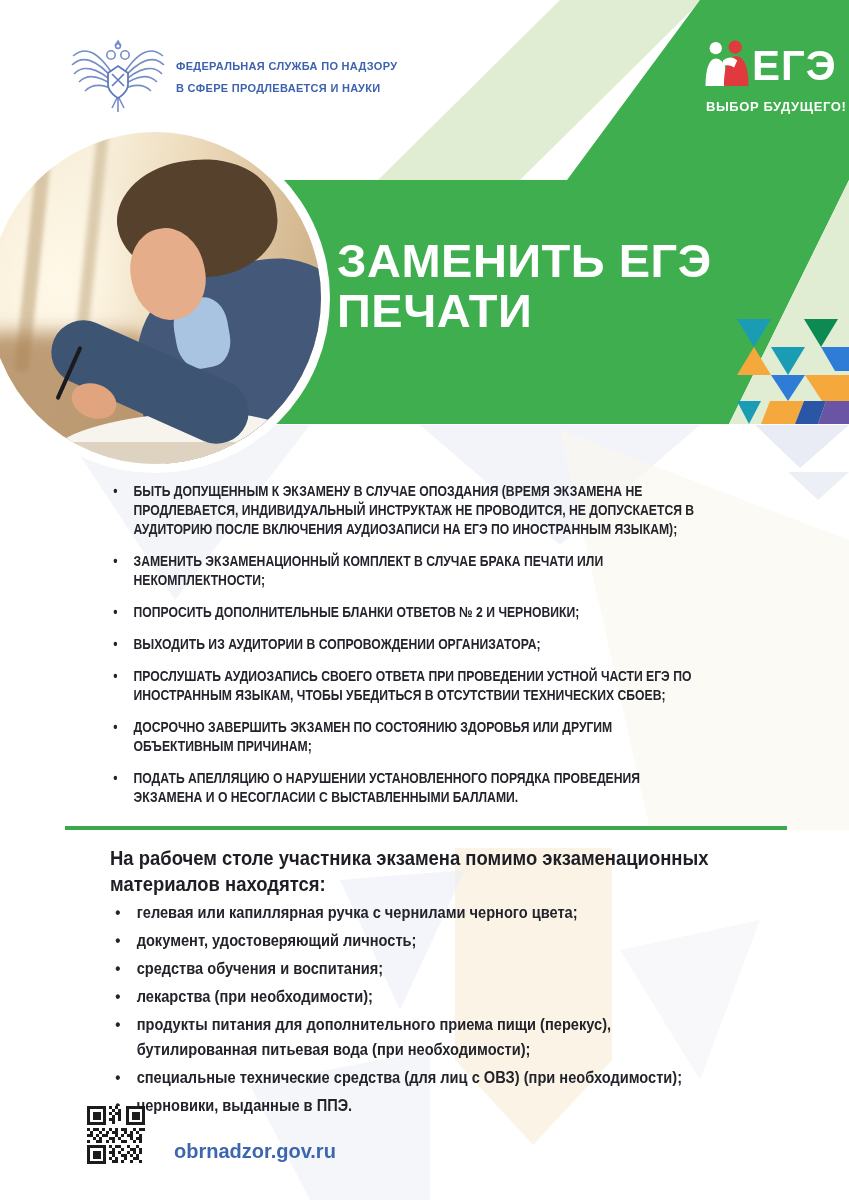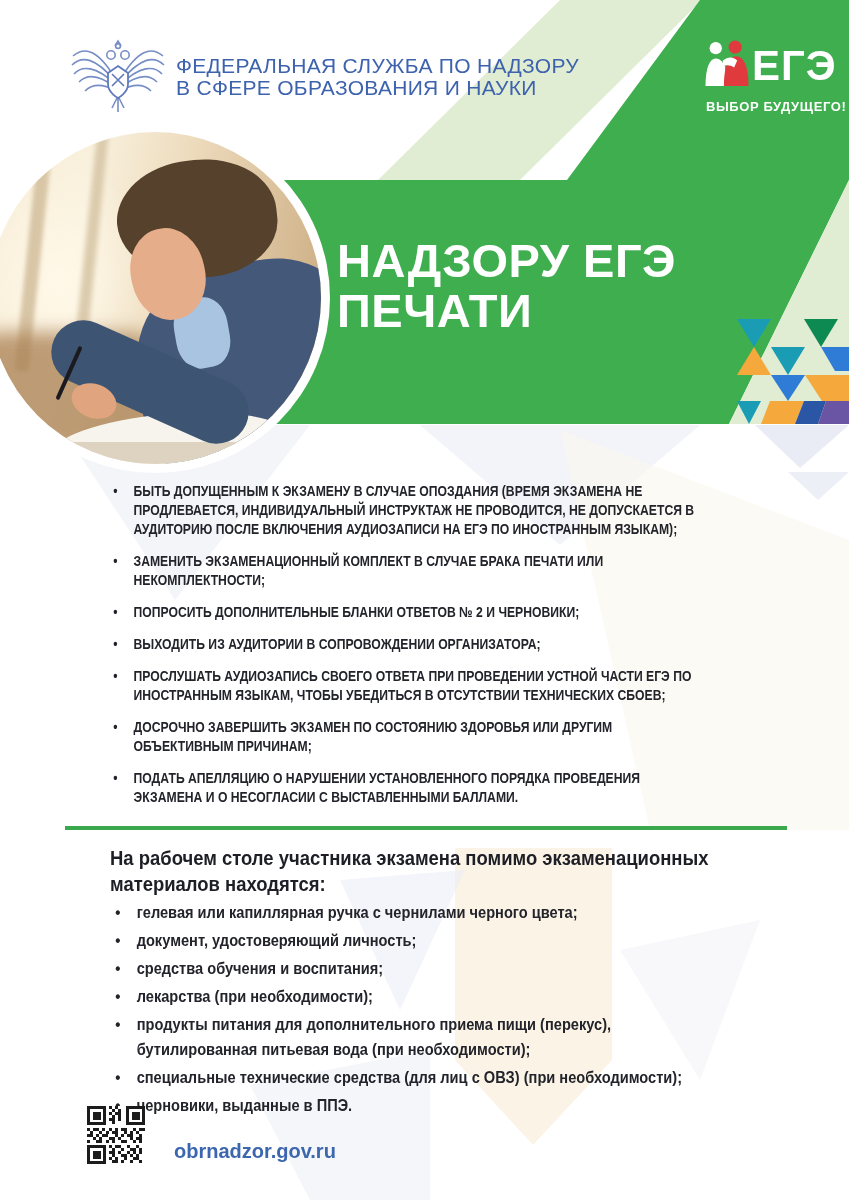--- a/index.html
+++ b/index.html
@@ -21,22 +21,22 @@
   .s-lav6{background:#eef0f7;opacity:.6;clip-path:polygon(250px 1085px,430px 1050px,430px 1200px,310px 1200px);}
   .s-lav7{background:#f1f2f8;opacity:.5;clip-path:polygon(620px 950px,760px 920px,700px 1080px);}
 
   .band-pale{background:#e0edd2;clip-path:polygon(560px 0px,702px 0px,520px 180px,378px 180px);}
   .green-main{background:#3eae4e;clip-path:polygon(180px 180px,567px 180px,700px 0px,849px 0px,849px 180px,729px 424px,180px 424px);}
 
   .mosaic{position:absolute;left:700px;top:170px;width:149px;height:254px;}
 
   
   .emblem{position:absolute;left:68px;top:38px;width:100px;height:82px;}
-  .agency{position:absolute;left:176px;top:55px;color:#3d62ae;font-weight:normal;
-          font-size:21px;line-height:22px;letter-spacing:.3px;}
+  .agency{position:absolute;left:176px;top:55px;color:#3d62ae;font-weight:bold;
+          font-size:11px;line-height:22px;letter-spacing:.3px;}
   .ege-logo{position:absolute;left:700px;top:38px;width:160px;height:80px;color:#fff;}
   .ege-figures{position:absolute;left:2px;top:2px;width:52px;height:46px;}
   .ege-text{position:absolute;left:52px;top:4px;font-size:42px;font-weight:bold;letter-spacing:1px;}
   .ege-tagline{position:absolute;left:6px;top:61px;font-size:13px;font-weight:bold;letter-spacing:.6px;white-space:nowrap;}
 
   
   .photo{position:absolute;left:-20px;top:123px;width:350px;height:350px;border-radius:50%;background:#fff;}
   .photo-img{position:absolute;left:9px;top:9px;right:9px;bottom:9px;border-radius:50%;overflow:hidden;
              background:linear-gradient(100deg,#f7ecd6 0%,#f9f1dd 28%,#ecd9ba 55%,#c8a87c 100%);}
   .ph{position:absolute;border-radius:50%;}
@@ -125,21 +125,21 @@
       <circle cx="57" cy="17" r="4.2"></circle>
       <path d="M47,8 L50,3 L53,8"></path>
       <circle cx="50" cy="8" r="2.4"></circle>
       <path d="M50,58 L44,70 M50,58 L56,70 M50,58 L50,74"></path>
     </g>
     <path d="M50,28 l10,7 v11 c0,9 -10,14 -10,14 c0,0 -10,-5 -10,-14 v-11 z" fill="#ffffff" stroke="#5f7abc" stroke-width="1.8"></path>
     <path d="M44,36 l12,12 M56,36 l-12,12" stroke="#5f7abc" stroke-width="1.6"></path>
   </svg>
   <div class="agency">
     <div>ФЕДЕРАЛЬНАЯ СЛУЖБА ПО НАДЗОРУ</div>
-    <div>В СФЕРЕ ОБРАЗОВАНИЯ И НАУКИ</div>
+    <div>В СФЕРЕ ПРОДЛЕВАЕТСЯ И НАУКИ</div>
   </div>
 
   <div class="ege-logo">
     <svg class="ege-figures" viewBox="0 0 50 45">
       <circle cx="13" cy="8" r="6" fill="#ffffff"></circle>
       <path d="M3,45 C3,27 7,18 13,18 C17,18 20,21 22,26 L24,45 Z" fill="#ffffff"></path>
       <circle cx="32" cy="7" r="6.4" fill="#e03a3e"></circle>
       <path d="M21,45 C21,25 26,16 33,16 C40,16 45,25 45,45 Z" fill="#e03a3e"></path>
       <path d="M20,20 C25,16 30,16 34,20 L31,27 C27,24 23,24 20,26 Z" fill="#ffffff"></path>
     </svg>
@@ -159,21 +159,21 @@
       <div class="ph ph-face"></div>
       <div class="ph ph-paper"></div>
       <div class="ph ph-desk"></div>
       <div class="ph ph-arm"></div>
       <div class="ph ph-pen"></div>
       <div class="ph ph-hand"></div>
     </div>
   </div>
 
   <div class="banner-title">
-    <div>НАДЗОРУ ЕГЭ</div>
+    <div>ЗАМЕНИТЬ ЕГЭ</div>
     <div>ПЕЧАТИ</div>
   </div>
 
   <ul class="rights">
 
       <li><span>БЫТЬ ДОПУЩЕННЫМ К ЭКЗАМЕНУ В СЛУЧАЕ ОПОЗДАНИЯ (ВРЕМЯ ЭКЗАМЕНА НЕ ПРОДЛЕВАЕТСЯ, ИНДИВИДУАЛЬНЫЙ ИНСТРУКТАЖ НЕ ПРОВОДИТСЯ, НЕ ДОПУСКАЕТСЯ В АУДИТОРИЮ ПОСЛЕ ВКЛЮЧЕНИЯ АУДИОЗАПИСИ НА  ЕГЭ ПО ИНОСТРАННЫМ ЯЗЫКАМ);</span></li>
 
       <li><span>ЗАМЕНИТЬ ЭКЗАМЕНАЦИОННЫЙ КОМПЛЕКТ В СЛУЧАЕ БРАКА ПЕЧАТИ ИЛИ НЕКОМПЛЕКТНОСТИ;</span></li>
 
       <li><span>ПОПРОСИТЬ ДОПОЛНИТЕЛЬНЫЕ БЛАНКИ ОТВЕТОВ № 2 И ЧЕРНОВИКИ;</span></li>

